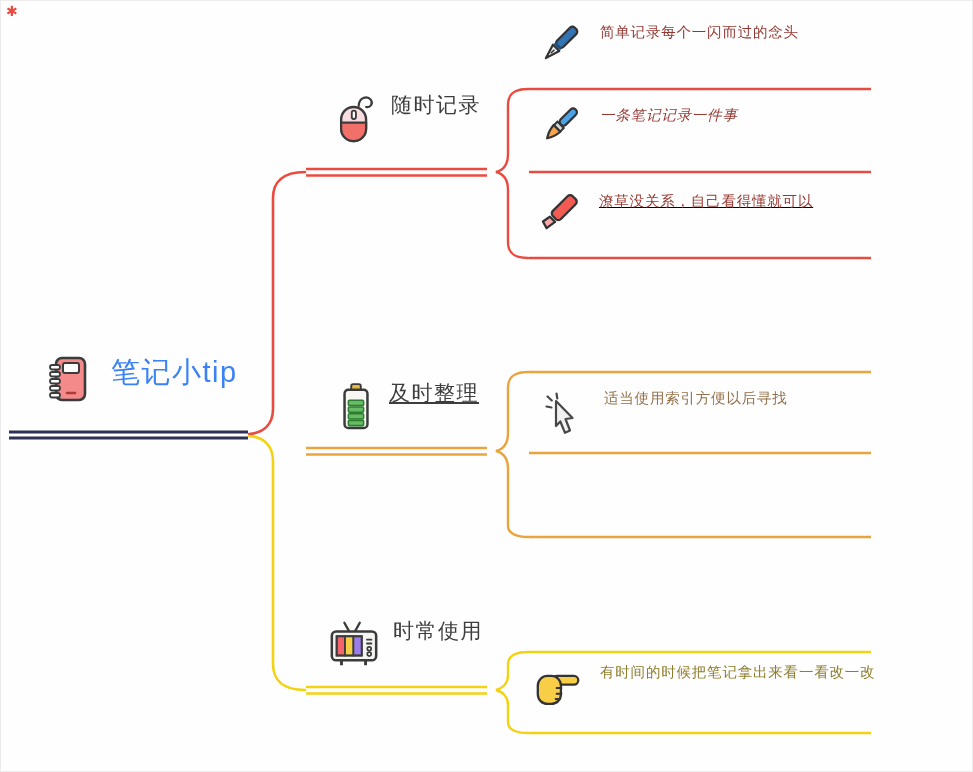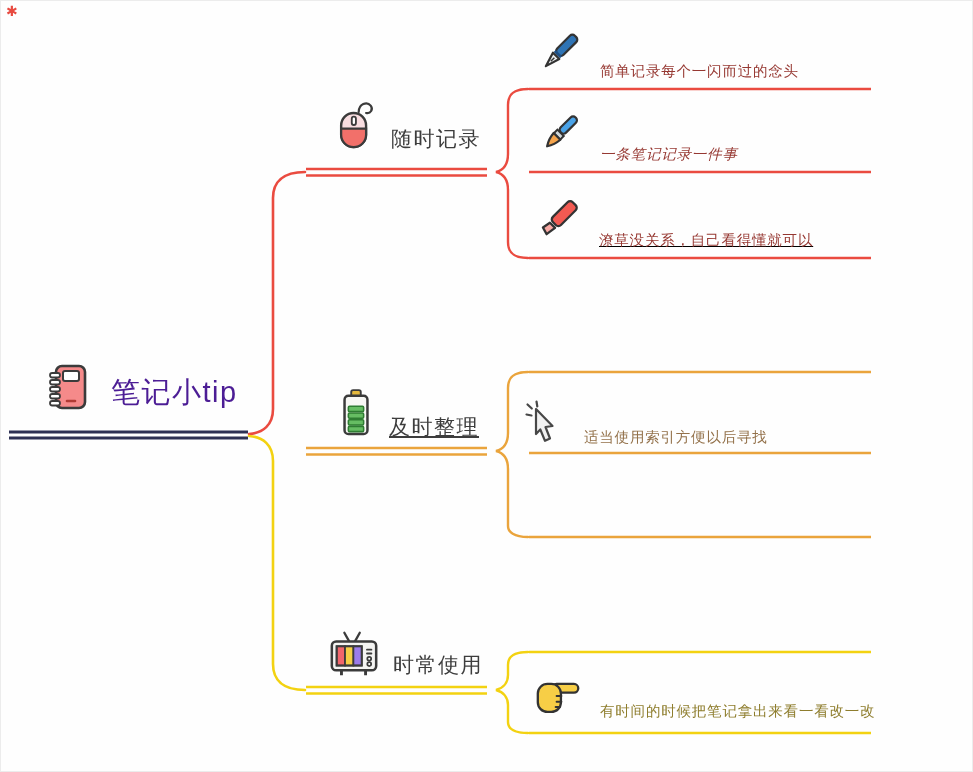--- a/index.html
+++ b/index.html
@@ -6,36 +6,36 @@
   .canvas{
     position:relative;
     width:973px;height:772px;
     background:#fefefe;
     border:1px solid #ececec;
     box-sizing:border-box;
     font-family:"Liberation Sans","DejaVu Sans",sans-serif;
     overflow:hidden;
   }
   .links{position:absolute;left:0;top:0;width:973px;height:772px;}
-  .node{position:absolute;display:flex;align-items:flex-end;}
+  .node{position:absolute;display:flex;align-items:flex-start;}
   .node .label{white-space:nowrap;}
   .root{left:40px;top:352px;gap:18px;height:60px;}
   .root .label{font-size:29px;letter-spacing:1.5px;font-weight:500;}
   .branch{gap:12px;height:62px;}
   .branch .label{font-size:21px;letter-spacing:1.5px;}
   .b1{left:330px;top:90px;}
   .b2{left:334px;top:378px;}
   .b3{left:326px;top:616px;}
   .child{gap:15px;height:58px;}
   .child .label{font-size:14.5px;letter-spacing:0.8px;}
   .c11{left:534px;top:22px;}
   .c12{left:534px;top:105px;font-style:italic;}
   .c13{left:531px;top:191px;text-decoration:underline;}
   .c21{left:536px;top:305px;}
-  .c22{left:518px;top:388px;}
+  .c22{left:538px;top:388px;}
   .c23{left:538px;top:468px;}
   .c31{left:536px;top:586px;}
   .c32{left:532px;top:662px;}
   .mark{position:absolute;left:5px;top:2px;font-size:14px;color:#e84a40;}
   svg{display:block;}
 </style>
 </head>
 <body>
 
 <div class="canvas">
@@ -101,21 +101,21 @@
       <rect x="22" y="10" width="16" height="10" rx="2" fill="#fff" stroke="#3b3b3b" stroke-width="2"></rect>
       <path d="M26 40 H34" stroke="#b03a34" stroke-width="2.6" stroke-linecap="round"></path>
       <g fill="#fff" stroke="#3b3b3b" stroke-width="1.8">
         <rect x="9" y="12" width="10" height="4.5" rx="2.2"></rect>
         <rect x="9" y="19" width="10" height="4.5" rx="2.2"></rect>
         <rect x="9" y="26" width="10" height="4.5" rx="2.2"></rect>
         <rect x="9" y="33" width="10" height="4.5" rx="2.2"></rect>
         <rect x="9" y="40" width="10" height="4.5" rx="2.2"></rect>
       </g>
     </svg>
-    <span class="label" style="color: #4c1d95;">笔记小tip</span>
+    <span class="label" style="color: #3b82f6;">笔记小tip</span>
   </div>
 
   <div class="node branch b1">
     <svg width="48" height="56" viewBox="0 0 52 56">
       <path d="M30 14 C30 5 39 2 43 7 C46 11 43 16 38 15" fill="none" stroke="#3b3b3b" stroke-width="2.4" stroke-linecap="round"></path>
       <rect x="11" y="15" width="27" height="37" rx="13.5" fill="#f8dde0" stroke="#3b3b3b" stroke-width="2.6"></rect>
       <path d="M11 32 H38 V38.5 A13.5 13.5 0 0 1 11 38.5 Z" fill="#f2706a" stroke="#3b3b3b" stroke-width="2.4"></path>
       <rect x="22.5" y="19" width="4.5" height="9" rx="2.2" fill="#fff" stroke="#3b3b3b" stroke-width="2"></rect>
     </svg>
     <span class="label" style="color: rgb(61, 61, 61);">随时记录</span>

